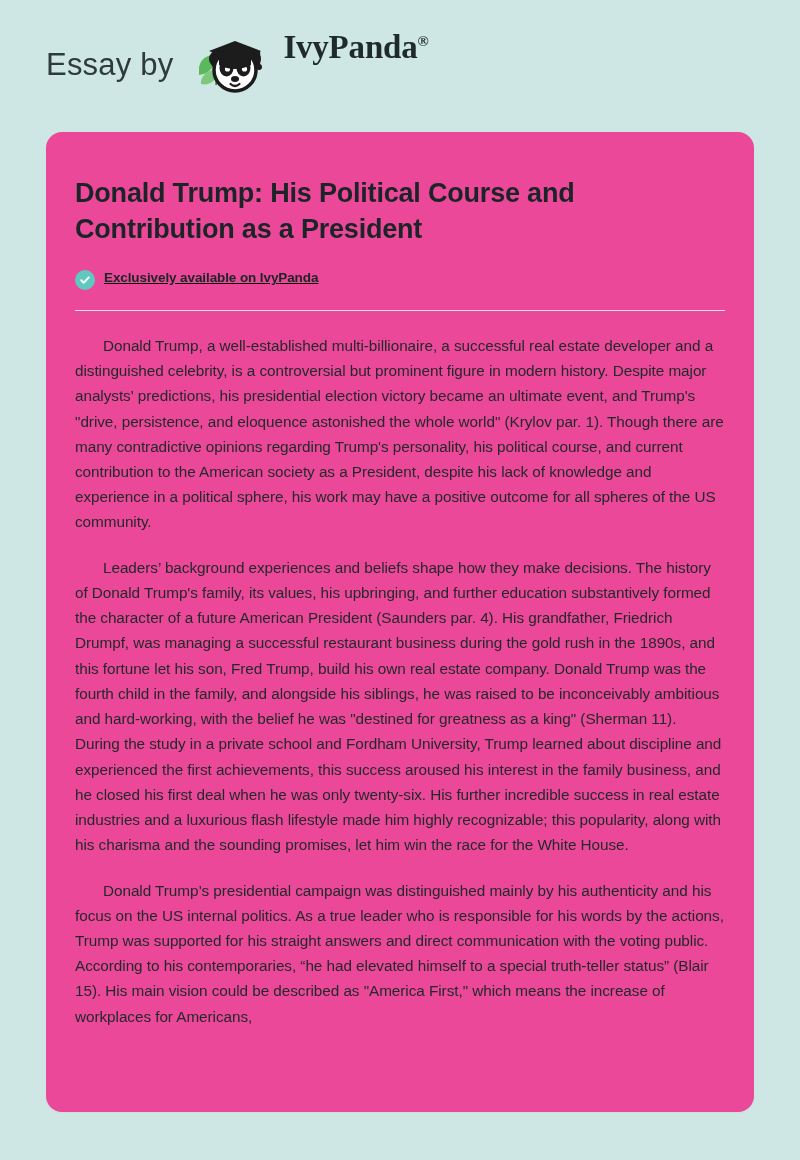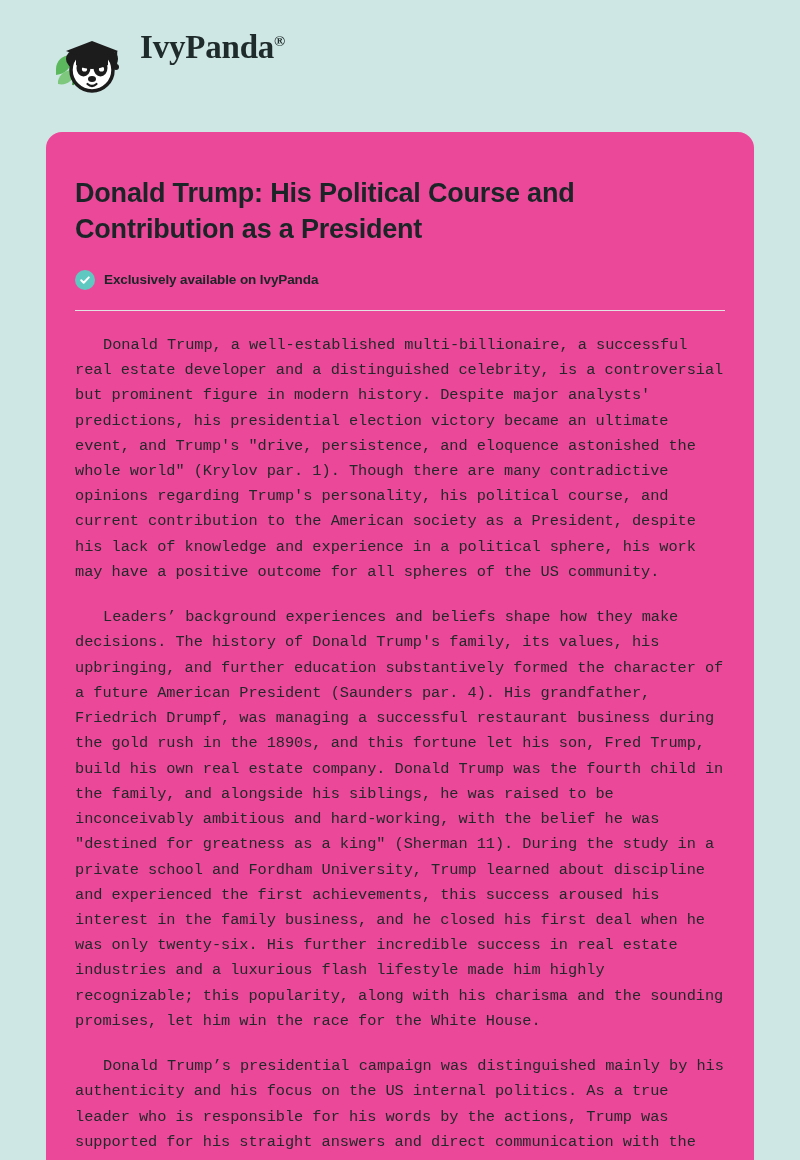--- a/index.html
+++ b/index.html
@@ -77,22 +77,22 @@
   .doc-title {
     font-size: 27px;
     line-height: 1.33;
     font-weight: bold;
     color: #1b2426;
     margin: 0 0 22px 0;
     letter-spacing: -0.2px;
   }
   .badge-row {
     display: flex;
-    align-items: center;
     margin-bottom: 20px;
+    text-decoration: underline;
   }
   .check-badge {
     width: 20px;
     height: 20px;
     border-radius: 50%;
     background: #5fc8c0;
     display: inline-flex;
     align-items: center;
     justify-content: center;
     margin-right: 9px;
@@ -110,32 +110,32 @@
     background: #e2e2e2;
     margin: 0 0 22px 0;
   }
   .body-text p {
     font-size: 15.3px;
     line-height: 1.65;
     color: #23292b;
     margin: 0 0 20px 0;
     text-indent: 28px;
     letter-spacing: -0.05px;
-    font-family: Liberation Mono, monospace;
   }
   .body-text p:last-child {
     margin-bottom: 4px;
   }
 </style>
 </head>
 <body>
 
 <div class="page">
 
   <div class="brand-header">
+    <span class="brand-essay-by">Essay by</span>
     <div class="logo-wrap">
       <div class="logo-mark">
         <svg width="88" height="72" viewBox="0 0 88 72" xmlns="http://www.w3.org/2000/svg">
 
           <path d="M10 40 C10 30, 20 24, 28 27 C26 38, 20 45, 10 46 Z" fill="#5cb85c"></path>
           <path d="M12 52 C14 43, 24 39, 31 42 C27 52, 20 57, 12 55 Z" fill="#7ec87e"></path>
           <path d="M24 28 C28 36, 29 46, 27 56" stroke="#3f9a3f" stroke-width="2" fill="none"></path>
 
           <circle cx="29" cy="30" r="9" fill="#1c1c1c"></circle>
           <circle cx="63" cy="30" r="9" fill="#1c1c1c"></circle>

